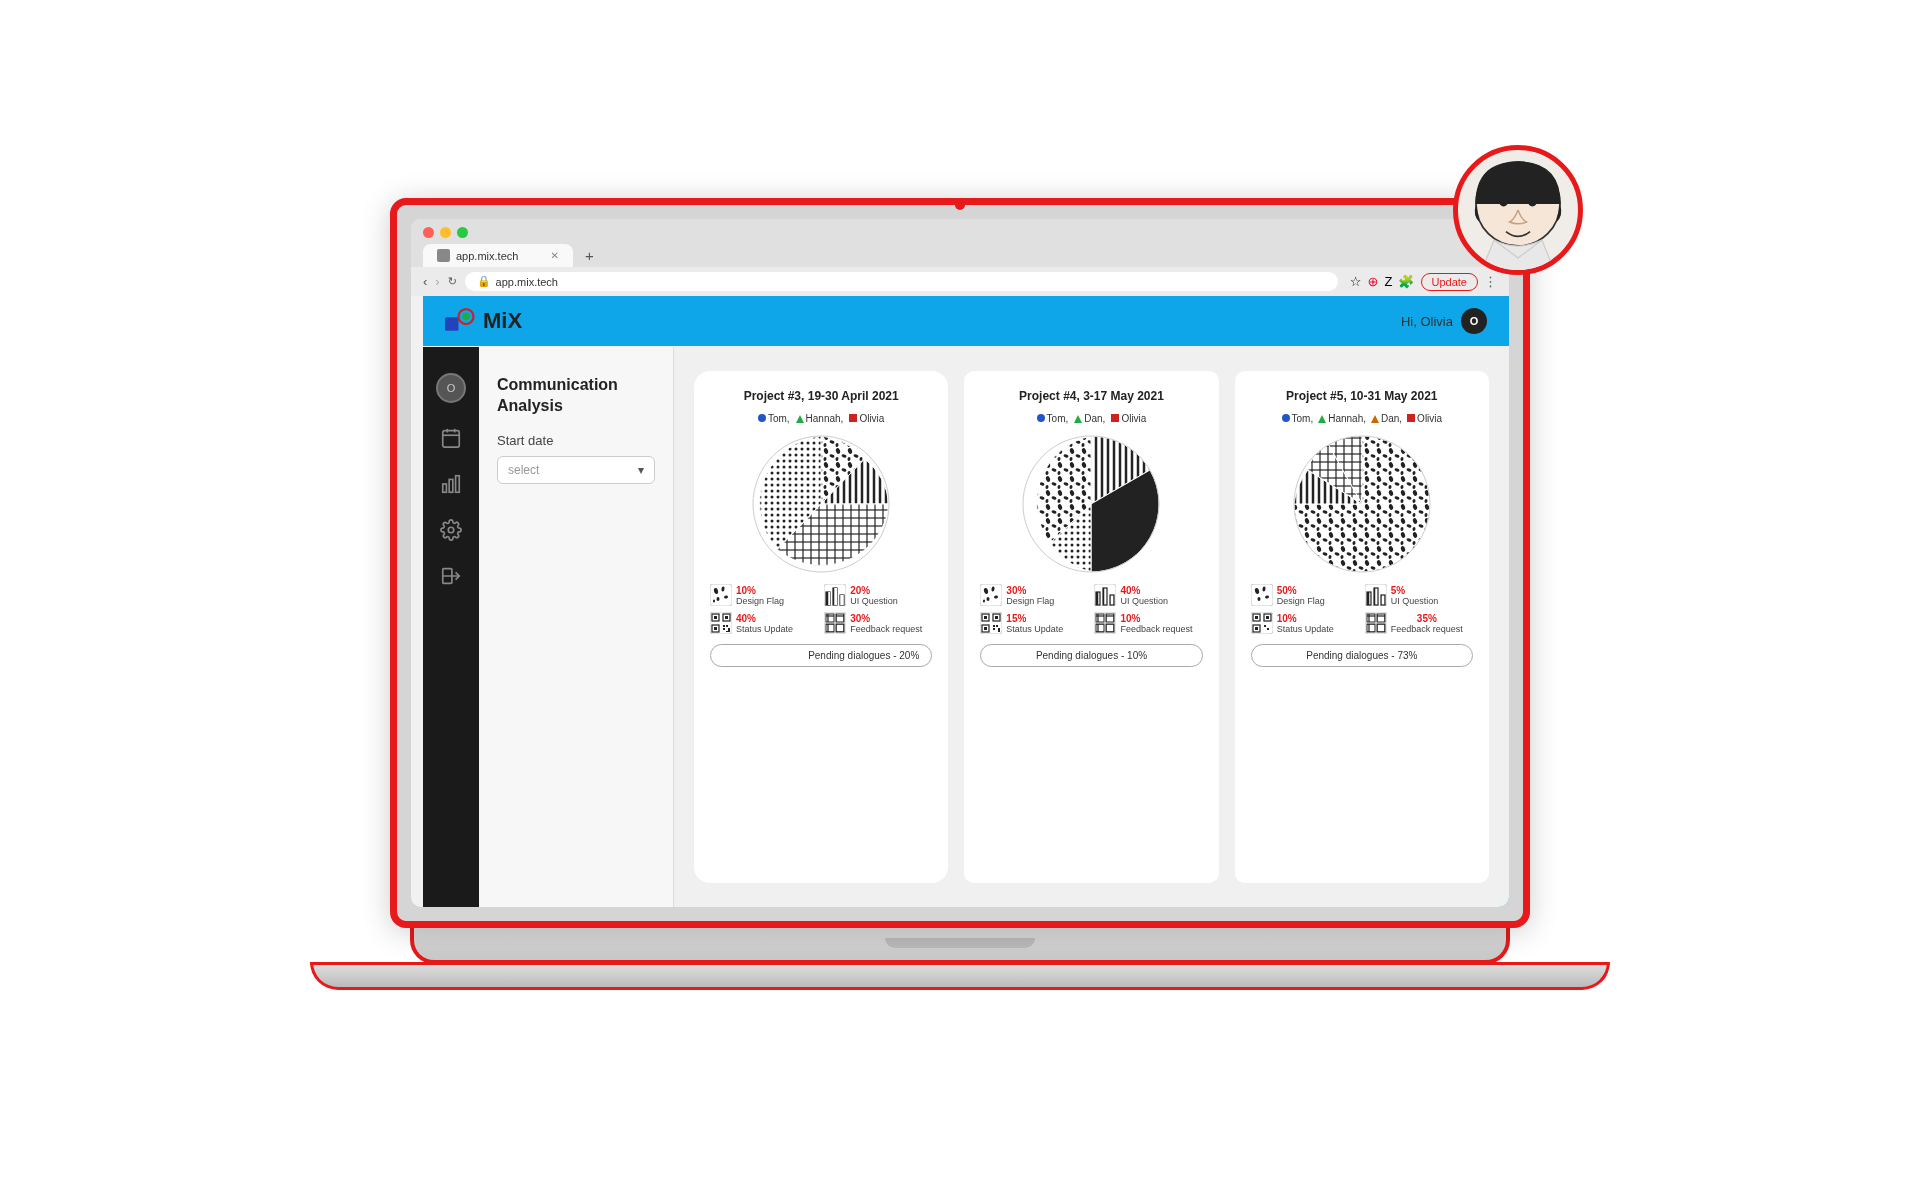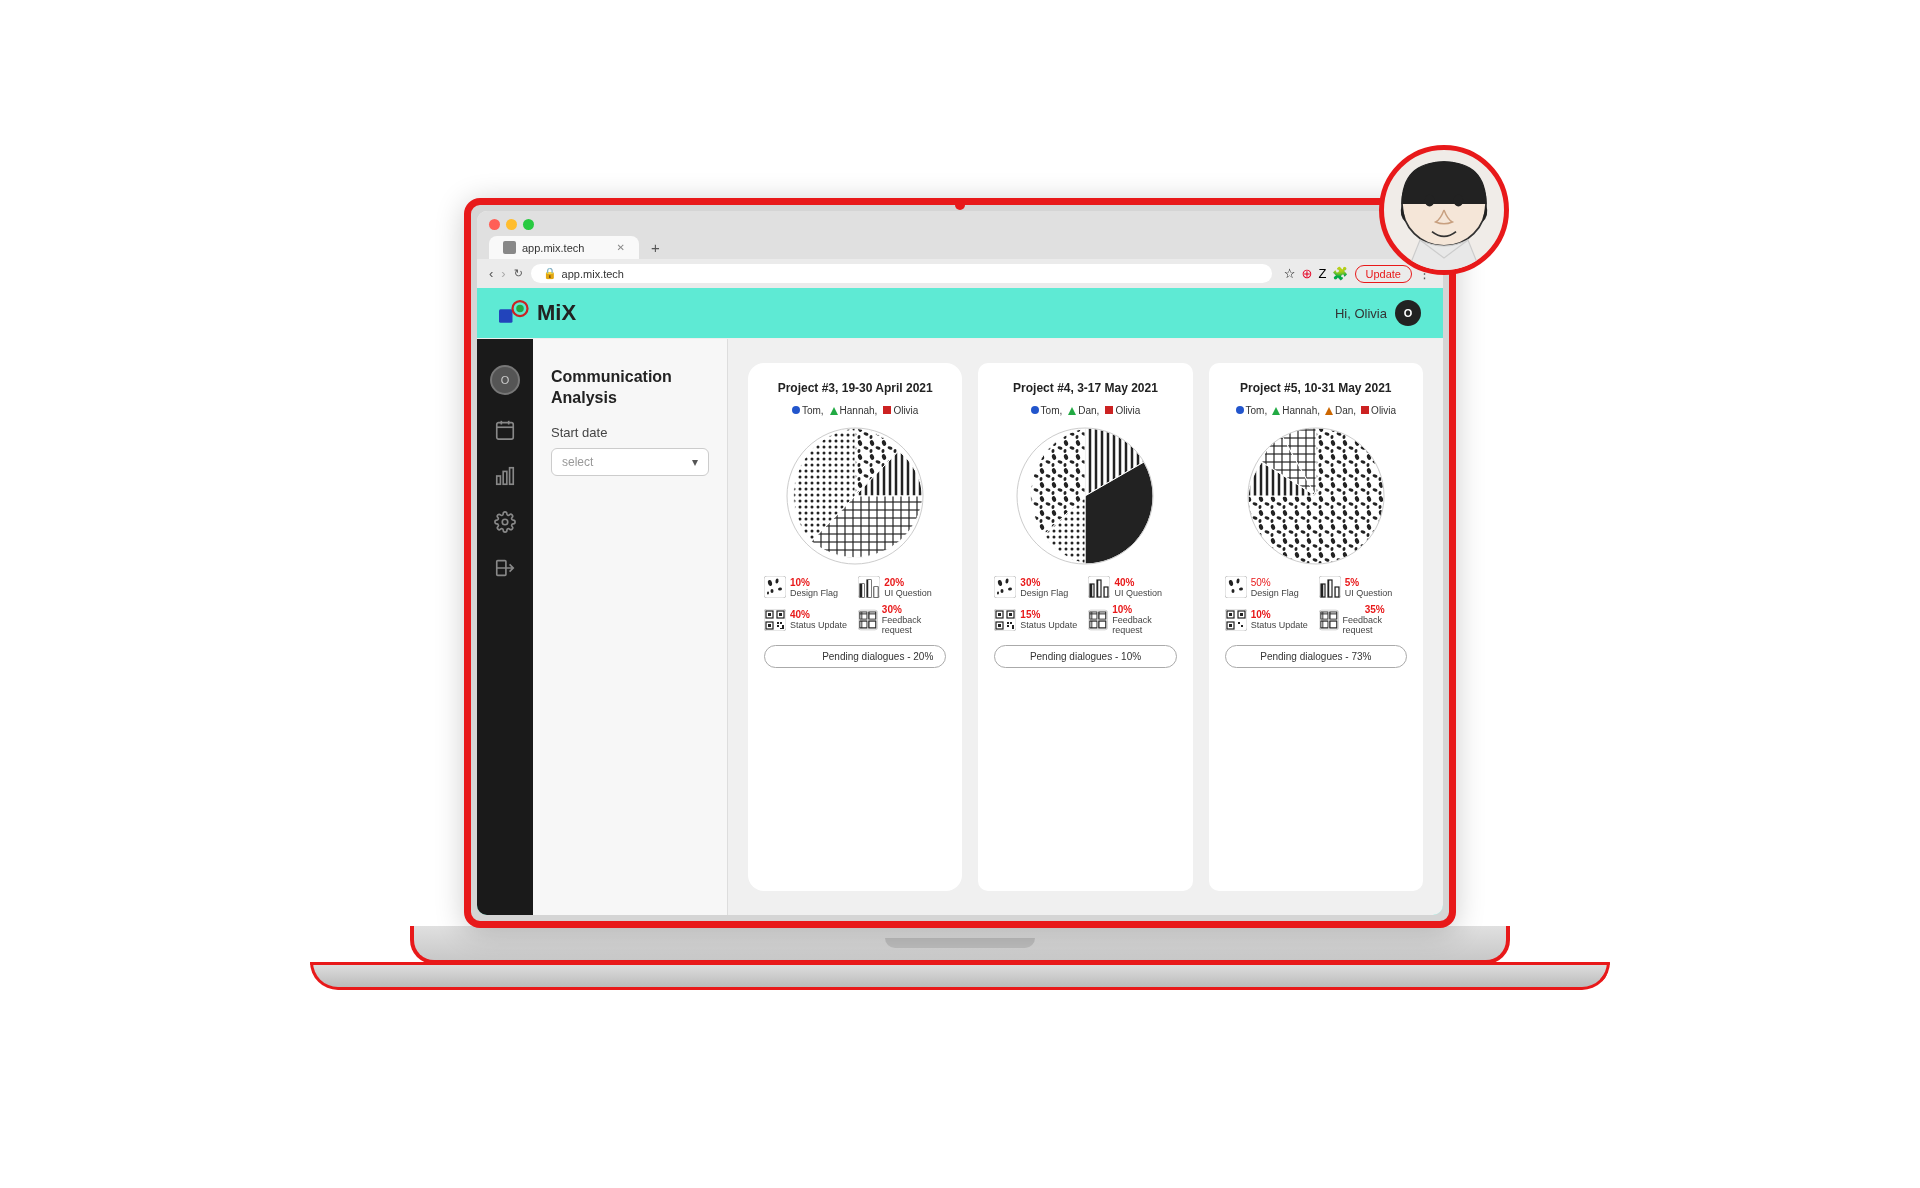--- a/index.html
+++ b/index.html
@@ -14,21 +14,21 @@
       justify-content: center;
     }
   </style>
 </head>
 <body>
 
 <div style="position:relative; width:1920px; height:1188px; display:flex; align-items:center; justify-content:center;">
 
   <div style="position:relative; display:flex; flex-direction:column; align-items:center;">
 
-    <div style="position:relative; width:992px; height:730px; border:7px solid #e8191a; border-radius:16px; background:#d5d5d5; padding:6px; box-shadow: 0 4px 30px rgba(0,0,0,0.2);">
+    <div style="position:relative; width:1140px; height:730px; border:7px solid #e8191a; border-radius:16px; background:#d5d5d5; padding:14px; box-shadow: 0 4px 30px rgba(0,0,0,0.2);">
 
       <div style="width:10px;height:10px;background:#e8191a;border-radius:50%;position:absolute;top:-5px;left:50%;transform:translateX(-50%);z-index:10;"></div>
 
       <div style="position:absolute;top:-60px;right:-60px;width:130px;height:130px;border-radius:50%;border:5px solid #e8191a;background:#f0ece8;overflow:hidden;display:flex;align-items:center;justify-content:center;z-index:20;">
         <svg viewBox="0 0 100 100" width="120" height="120">
 
           <circle cx="50" cy="45" r="35" fill="#f5e6d8" stroke="#333" stroke-width="1.5"></circle>
 
           <path d="M15 45 Q15 10 50 10 Q85 10 85 45" fill="#222" stroke="#222" stroke-width="1"></path>
           <path d="M15 45 Q12 55 18 60" fill="#222"></path>
@@ -77,21 +77,21 @@
           <div style="display:flex;align-items:center;gap:6px;margin-left:4px;">
             <span style="font-size:13px;">☆</span>
             <span style="font-size:13px;color:#e60023;">⊕</span>
             <span style="font-size:13px;">Z</span>
             <span style="font-size:13px;">🧩</span>
             <button style="border:1px solid #e8191a;background:none;color:#e8191a;border-radius:12px;padding:2px 10px;font-size:11px;cursor:pointer;">Update</button>
             <span style="font-size:13px;color:#555;">⋮</span>
           </div>
         </div>
 
-        <div style="flex:1;display:flex;flex-direction:column;background:#5eead4;overflow:hidden;">
+        <div style="flex:1;display:flex;flex-direction:column;background:#0ea5e9;overflow:hidden;margin-left:12px;">
 
           <div style="display:flex;align-items:center;justify-content:space-between;padding:10px 22px;border-bottom:1px solid #eee;">
             <div style="display:flex;align-items:center;gap:8px;">
 
               <svg width="30" height="30" viewBox="0 0 40 40">
                 <rect x="0" y="15" width="18" height="18" fill="#2244bb" rx="2"></rect>
                 <circle cx="28" cy="14" r="10" fill="none" stroke="#cc2222" stroke-width="3"></circle>
                 <circle cx="28" cy="14" r="5" fill="#22aa44"></circle>
               </svg>
               <span style="font-size:22px;font-weight:700;color:#222;">MiX</span>
@@ -425,21 +425,21 @@
                 <div style="display:grid;grid-template-columns:1fr 1fr;gap:6px;width:100%;">
                   <div style="display:flex;align-items:center;gap:4px;">
                     <svg width="22" height="22" viewBox="0 0 22 22">
                       <rect width="22" height="22" fill="#fff" stroke="#ccc" stroke-width="1" rx="3"></rect>
                       <ellipse cx="6" cy="7" rx="2" ry="3" fill="#222" transform="rotate(-15,6,7)"></ellipse>
                       <ellipse cx="13" cy="5" rx="1.5" ry="2.5" fill="#222" transform="rotate(10,13,5)"></ellipse>
                       <ellipse cx="16" cy="13" rx="2" ry="1.5" fill="#222" transform="rotate(-10,16,13)"></ellipse>
                       <ellipse cx="8" cy="15" rx="1.5" ry="2" fill="#222"></ellipse>
                     </svg>
                     <div>
-                      <div style="font-size:10px;font-weight:400;color:#e8191a;">50%</div>
+                      <div style="font-size:10px;font-weight:700;color:#e8191a;">50%</div>
                       <div style="font-size:9px;color:#444;">Design Flag</div>
                     </div>
                   </div>
                   <div style="display:flex;align-items:center;gap:4px;">
                     <svg width="22" height="22" viewBox="0 0 22 22">
                       <rect width="22" height="22" fill="#fff" stroke="#ccc" stroke-width="1" rx="3"></rect>
                       <rect x="2" y="8" width="4" height="13" fill="url(#pLines3)"></rect>
                       <rect x="2" y="8" width="4" height="13" fill="none" stroke="#222" stroke-width="1.2"></rect>
                       <rect x="9" y="4" width="4" height="17" fill="url(#pLines3)"></rect>
                       <rect x="9" y="4" width="4" height="17" fill="none" stroke="#222" stroke-width="1.2"></rect>

